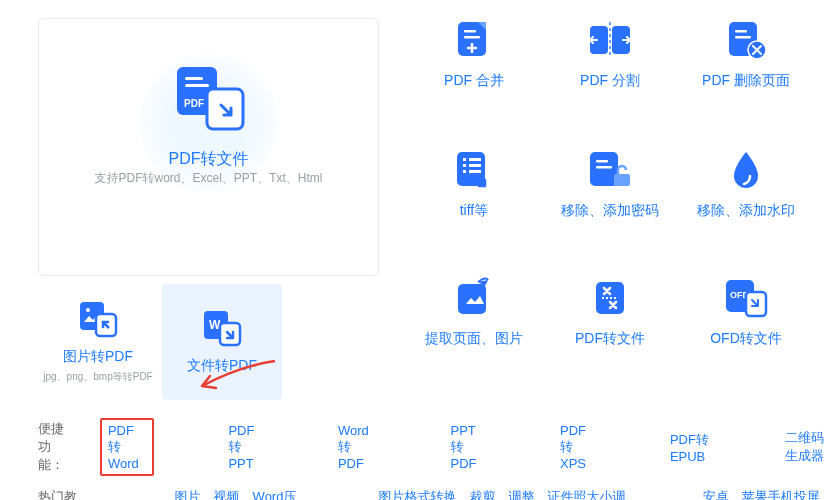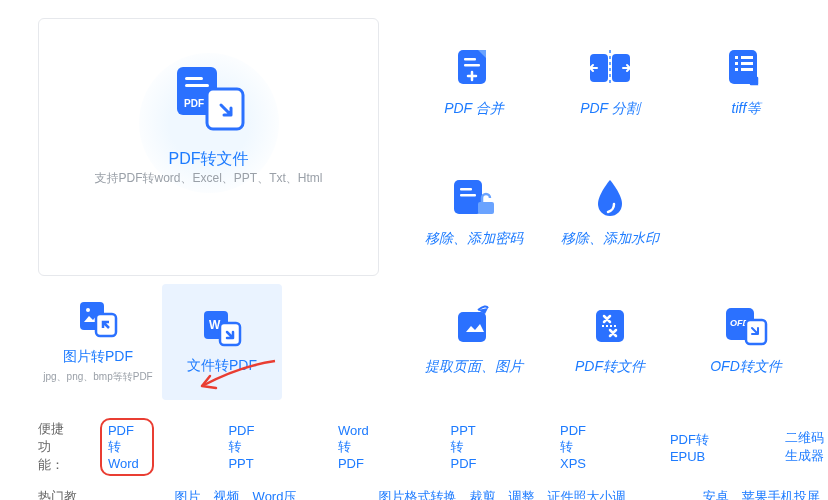--- a/index.html
+++ b/index.html
@@ -40,24 +40,22 @@
 .grid-right {
   display: grid;
   grid-template-columns: repeat(3, 128px);
   grid-auto-rows: 128px;
   gap: 2px 8px;
 }
 .cell {
   display: flex;
   flex-direction: column;
   align-items: center;
-  justify-content: center;
   border-radius: 6px;
   cursor: pointer;
-  font-style: italic;
 }
 .cell-label { color: #1d7bff; font-size: 14px; margin-top: 10px; text-align: center; }
 
 .bottom-row {
   display: flex;
   gap: 4px;
   margin-top: 8px;
 }
 .small-card {
   width: 120px;
@@ -75,21 +73,21 @@
 .small-card .sub { color: #9aa0a8; font-size: 10px; margin-top: 4px; text-align: center; white-space: nowrap; }
 
 .footer {
   margin-top: 14px;
   padding: 0 0 0 38px;
   font-size: 13px;
 }
 .footer-row { display: flex; align-items: center; gap: 26px; margin-bottom: 12px; }
 .footer-label { color: #666; }
 .footer-link { color: #1d7bff; cursor: pointer; padding-left: 48px; }
-.highlight-box { border: 2px solid #e93d32; padding: 3px 6px; border-radius: 10px; }
+.highlight-box { border: 2px solid #e93d32; padding: 3px 6px; border-radius: 2px; }
 .arrow { position: absolute; transform: translate(160px, -40px); pointer-events: none; }
 
 svg { display: block; }
 </style>
 </head>
 <body>
 
 <div class="container">
   <div class="top-row">
     <div class="main-card">
@@ -121,20 +119,30 @@
       </div>
       <div class="cell">
         <svg width="50" height="44" viewBox="0 0 50 44">
             <rect x="5" y="8" width="18" height="28" rx="4" fill="#2b71ff"></rect>
             <rect x="27" y="8" width="18" height="28" rx="4" fill="#2b71ff"></rect>
             <line x1="25" y1="4" x2="25" y2="40" stroke="#6aa3ff" stroke-width="2" stroke-dasharray="3 3"></line>
             <path d="M12 22 l-5 0 m1 -3 l-3 3 l3 3" stroke="#fff" stroke-width="2" fill="none" stroke-linecap="round"></path>
             <path d="M38 22 l5 0 m-1 -3 l3 3 l-3 3" stroke="#fff" stroke-width="2" fill="none" stroke-linecap="round"></path>
           </svg>
         <div class="cell-label">PDF 分割</div>
+      </div>
+      <div class="cell">
+        <svg width="46" height="44" viewBox="0 0 46 44">
+            <rect x="6" y="4" width="28" height="34" rx="5" fill="#2b71ff"></rect>
+            <rect x="12" y="12" width="12" height="2.5" rx="1" fill="#fff"></rect>
+            <rect x="12" y="18" width="16" height="2.5" rx="1" fill="#fff"></rect>
+            <circle cx="34" cy="32" r="9" fill="#2b71ff" stroke="#fff" stroke-width="1.5"></circle>
+            <path d="M30 28 l8 8 M38 28 l-8 8" stroke="#fff" stroke-width="2" stroke-linecap="round"></path>
+          </svg>
+        <div class="cell-label">PDF 删除页面</div>
       </div>
       <div class="cell">
         <svg width="46" height="44" viewBox="0 0 46 44">
             <rect x="6" y="4" width="28" height="34" rx="5" fill="#2b71ff"></rect>
             <rect x="12" y="10" width="3" height="3" fill="#fff"></rect>
             <rect x="18" y="10" width="12" height="3" fill="#fff"></rect>
             <rect x="12" y="16" width="3" height="3" fill="#fff"></rect>
             <rect x="18" y="16" width="12" height="3" fill="#fff"></rect>
             <rect x="12" y="22" width="3" height="3" fill="#fff"></rect>
             <rect x="18" y="22" width="12" height="3" fill="#fff"></rect>

